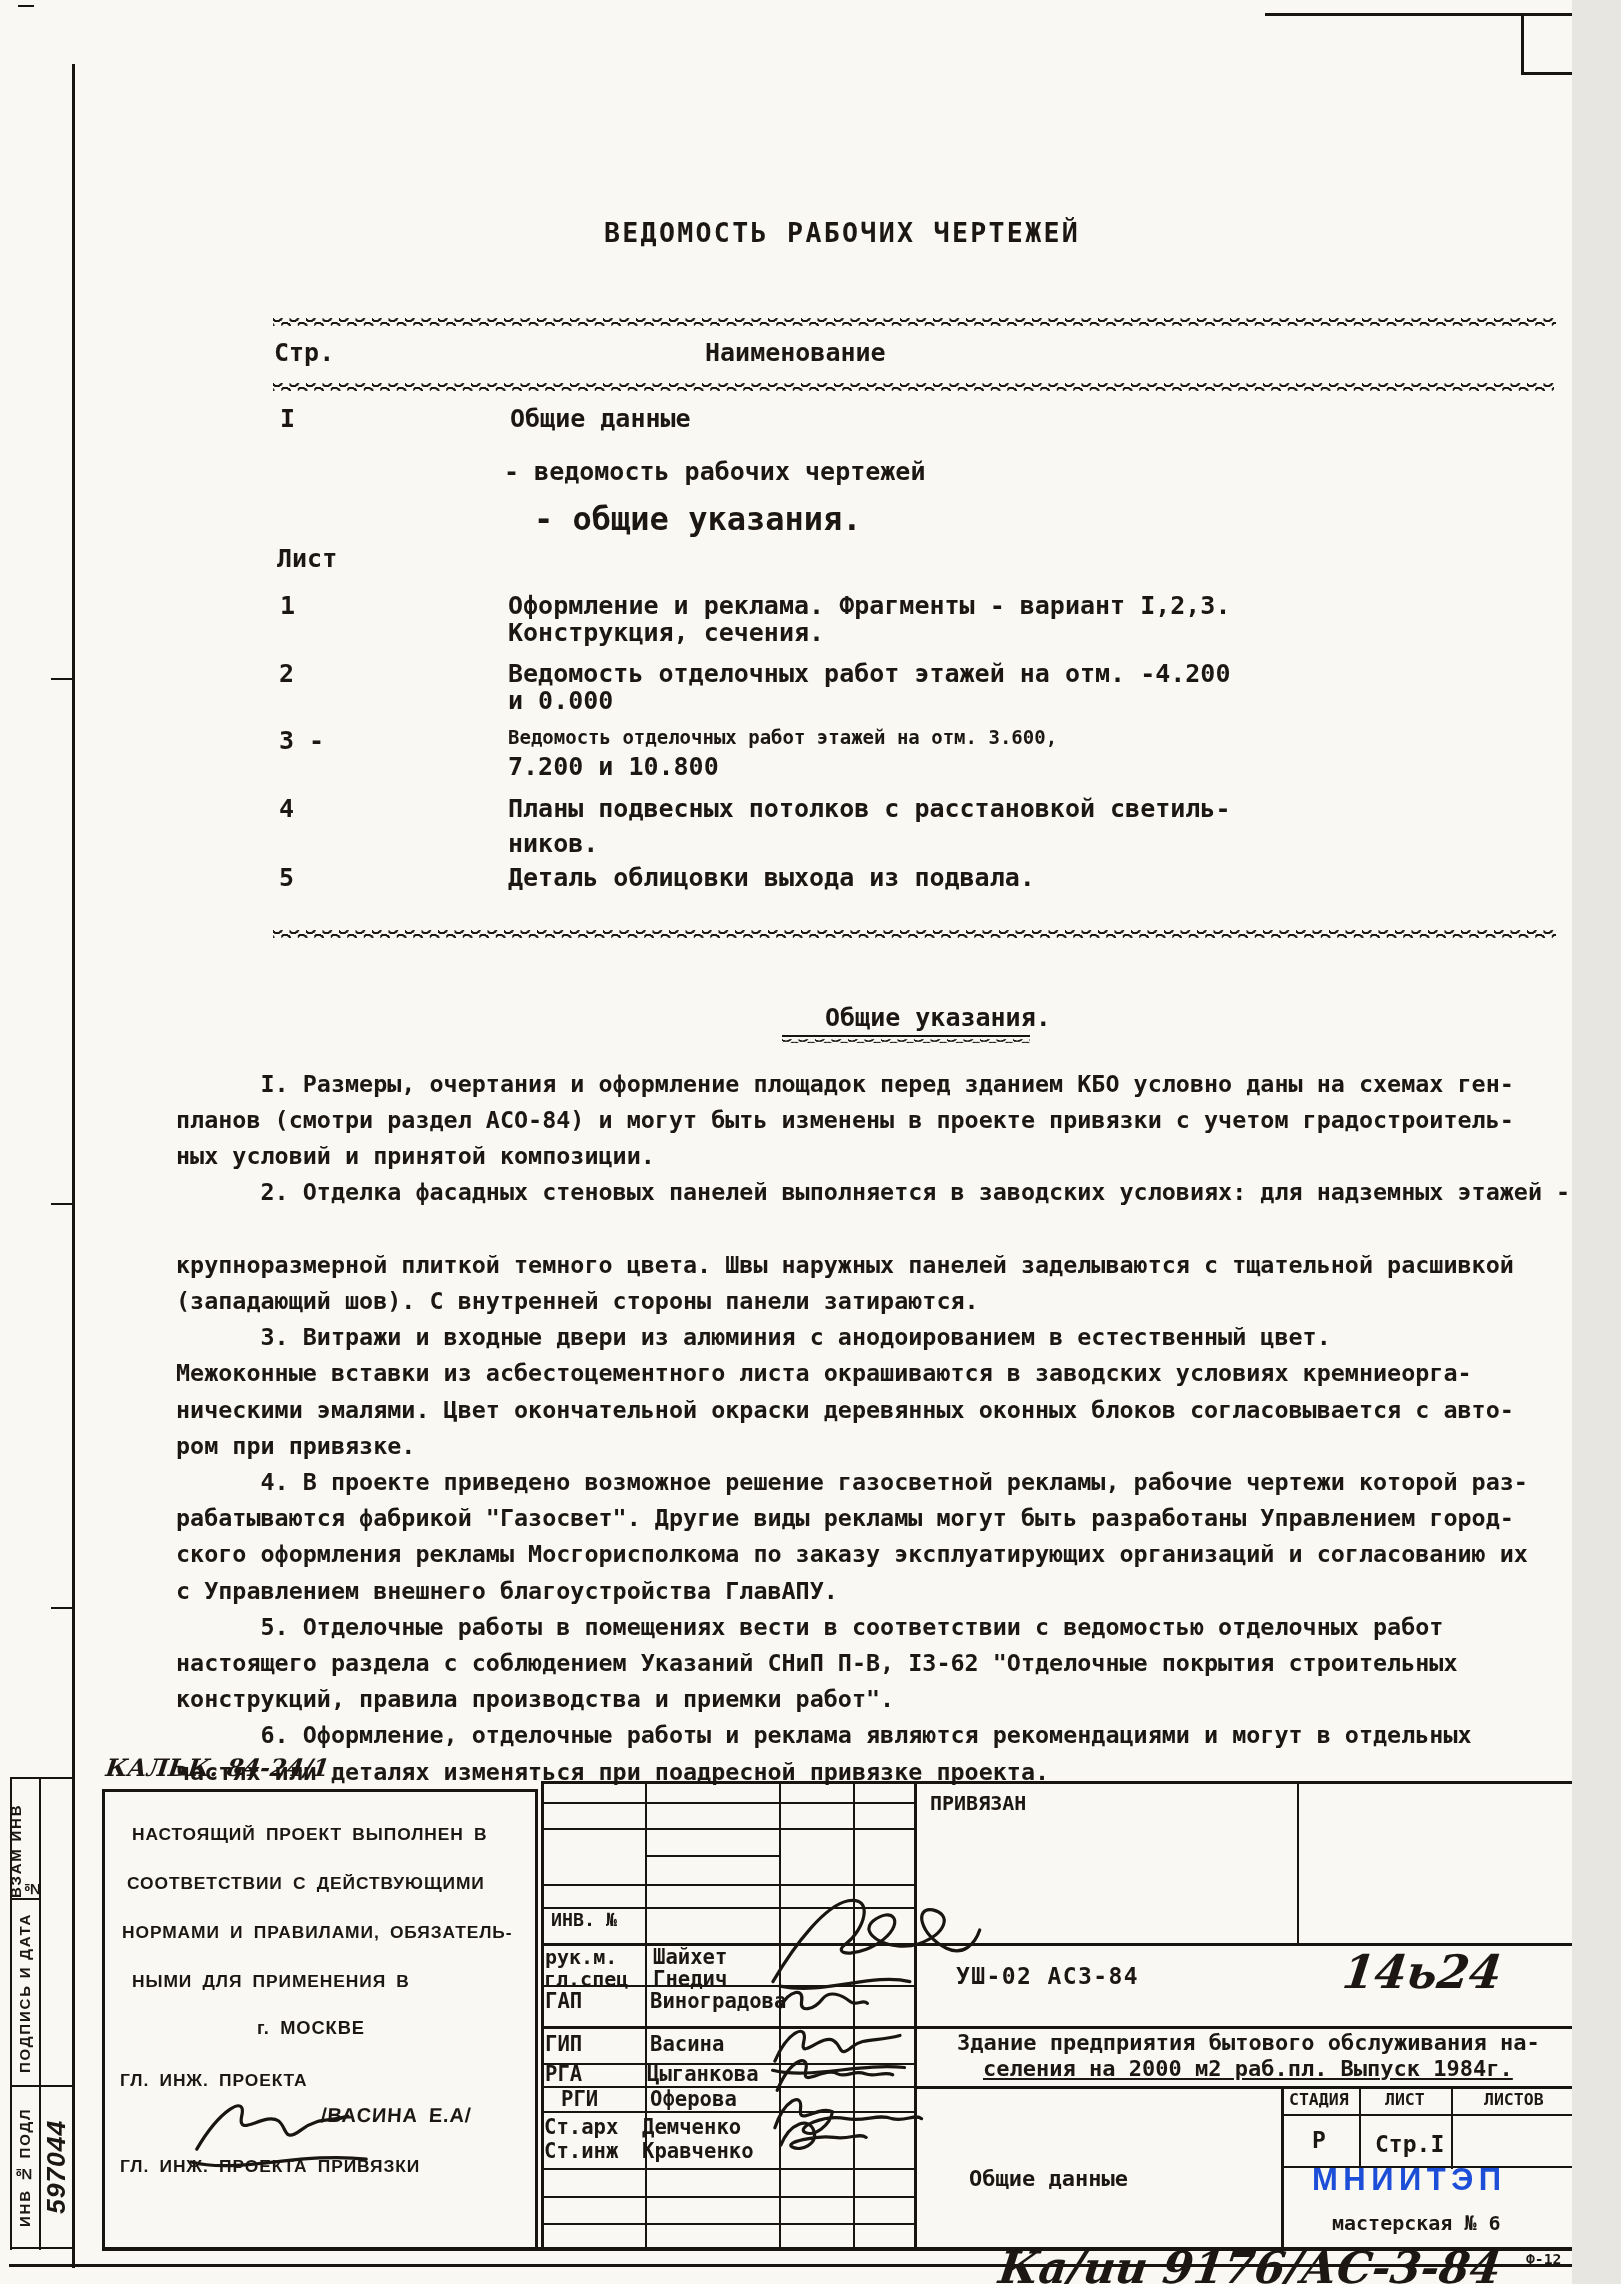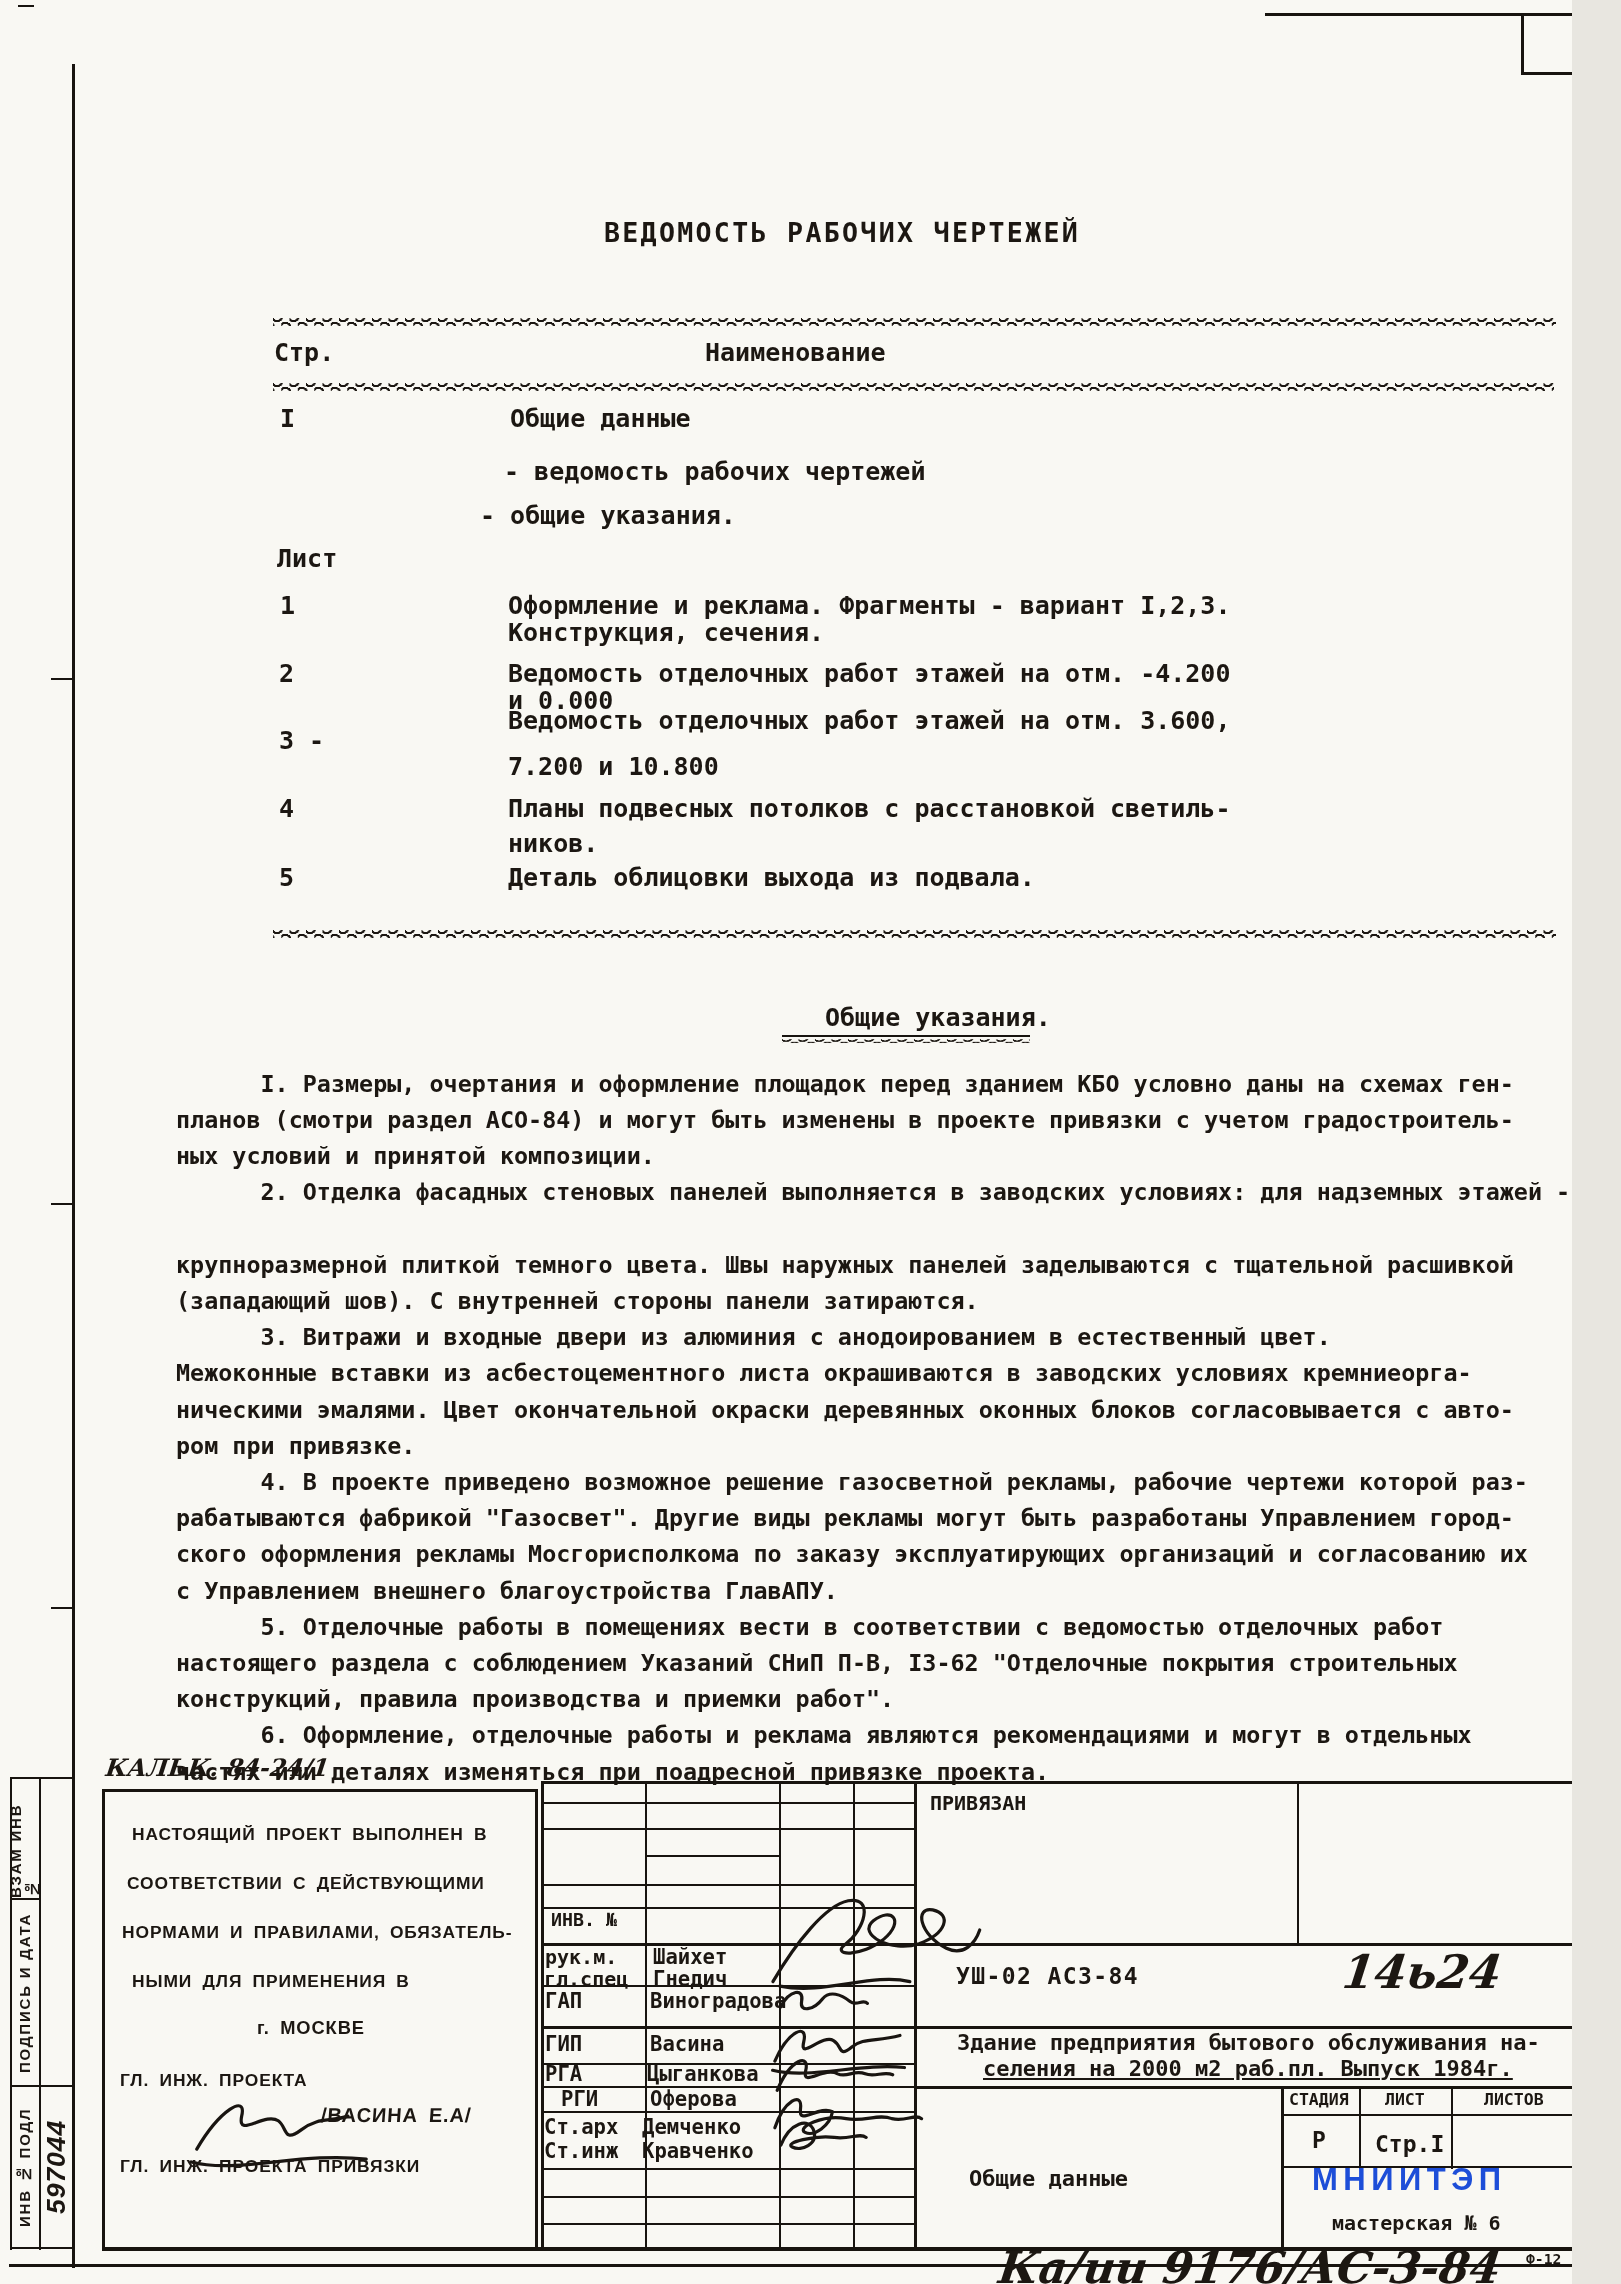--- a/index.html
+++ b/index.html
@@ -45,34 +45,34 @@
   <div class="t mono" style="left:604px;top:219px;font-size:26.6px;letter-spacing:2.3px;">ВЕДОМОСТЬ РАБОЧИХ ЧЕРТЕЖЕЙ</div>
 
   <div class="wavy" style="left:273px;top:318px;width:1283px;"></div>
   <div class="t mono" style="left:274px;top:340px;font-size:25px;">Стр.</div>
   <div class="t mono" style="left:705px;top:340px;font-size:25px;">Наименование</div>
   <div class="wavy" style="left:273px;top:383px;width:1281px;"></div>
 
   <div class="t mono" style="left:280px;top:406px;font-size:25px;">I</div>
   <div class="t mono" style="left:510px;top:406px;font-size:25px;">Общие данные</div>
   <div class="t mono" style="left:504px;top:459px;font-size:25px;">- ведомость рабочих чертежей</div>
-  <div class="t mono" style="left:480px;top:503px;font-size:25px;">- общие указания.</div>
+  <div class="t mono" style="left:534px;top:503px;font-size:32px;">- общие указания.</div>
 
   <div class="t mono" style="left:277px;top:546px;font-size:25px;">Лист</div>
 
   <div class="t mono" style="left:280px;top:593px;font-size:25px;">1</div>
   <div class="t mono" style="left:508px;top:593px;font-size:25px;">Оформление и реклама. Фрагменты - вариант I,2,3.</div>
   <div class="t mono" style="left:508px;top:620px;font-size:25px;">Конструкция, сечения.</div>
 
   <div class="t mono" style="left:279px;top:661px;font-size:25px;">2</div>
   <div class="t mono" style="left:508px;top:661px;font-size:25px;">Ведомость отделочных работ этажей на отм. -4.200</div>
   <div class="t mono" style="left:508px;top:688px;font-size:25px;">и 0.000</div>
 
   <div class="t mono" style="left:279px;top:728px;font-size:25px;">3 -</div>
-  <div class="t mono" style="left:508px;top:708px;font-size:25px;">Ведомость отделочных работ этажей на отм. 3.600,</div>
+  <div class="t mono" style="left:508px;top:728px;font-size:19px;">Ведомость отделочных работ этажей на отм. 3.600,</div>
   <div class="t mono" style="left:508px;top:754px;font-size:25px;">7.200 и 10.800</div>
 
   <div class="t mono" style="left:279px;top:796px;font-size:25px;">4</div>
   <div class="t mono" style="left:508px;top:796px;font-size:25px;">Планы подвесных потолков с расстановкой светиль-</div>
   <div class="t mono" style="left:508px;top:831px;font-size:25px;">ников.</div>
 
   <div class="t mono" style="left:279px;top:865px;font-size:25px;">5</div>
   <div class="t mono" style="left:508px;top:865px;font-size:25px;">Деталь облицовки выхода из подвала.</div>
 
   <div class="wavy" style="left:273px;top:930px;width:1283px;"></div>

